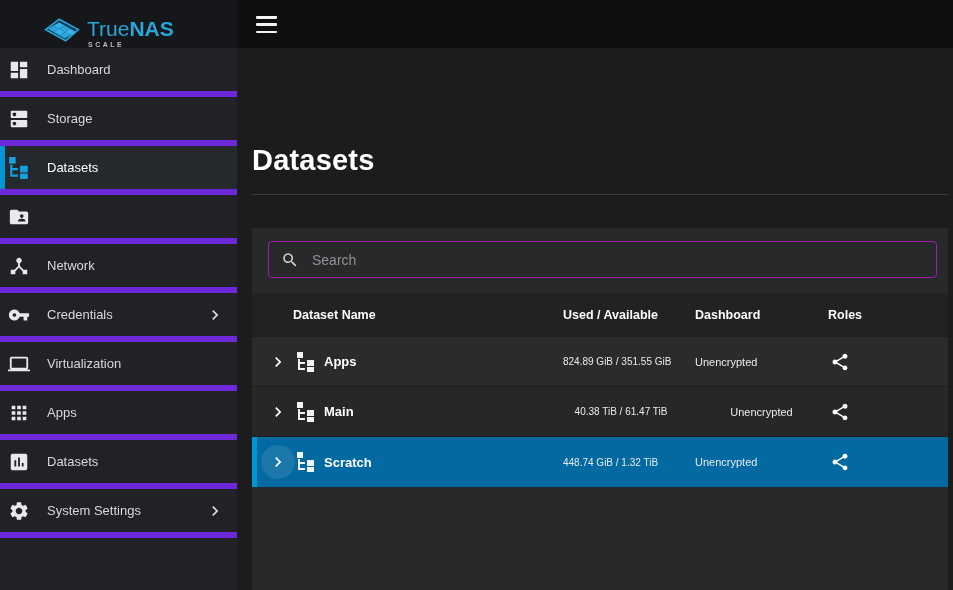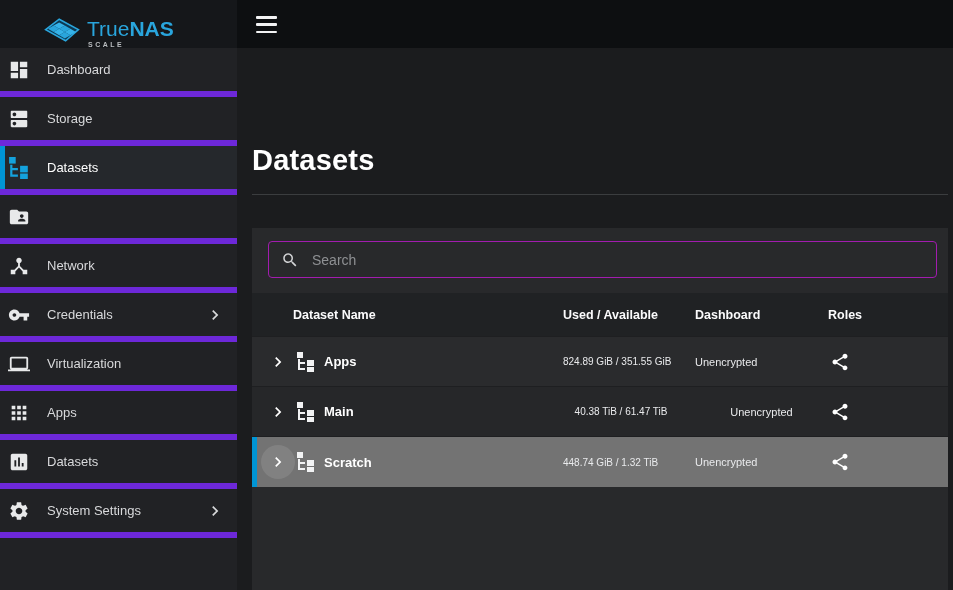--- a/index.html
+++ b/index.html
@@ -89,21 +89,21 @@
   
   .dtable { margin-top: 15px; }
   .thead, .trow {
     display: grid; grid-template-columns: 311px 132px 133px 1fr;
     align-items: center;
   }
   .thead { height: 43px; background: #202224; font-weight: 700; font-size: 12.5px; color: #fbfbfc; }
   .thead .hc-name { padding-left: 41px; }
   .trow { height: 50px; background: #2a2b2d; border-top: 1px solid #1e1f21; cursor: pointer; position: relative; }
   .trow.alt { background: #262729; text-align: center; }
-  .trow.selected { background: #737373; height: 51px; }
+  .trow.selected { background: #0369a1; height: 51px; }
   .sel-bar { position: absolute; left: 0; top: 0; bottom: 0; width: 5px; background: #0095d5; }
   .name-cell { display: flex; align-items: center; }
   .row-chevron {
     width: 20px; height: 20px; margin-left: 16px; color: #ffffff;
     position: relative; display: flex; align-items: center; justify-content: center; flex: 0 0 20px;
   }
   .row-chevron svg { width: 20px; height: 20px; position: relative; z-index: 1; }
   .trow.selected .row-chevron::before {
     content: ""; position: absolute; left: 50%; top: 50%;
     width: 34px; height: 34px; border-radius: 50%;

